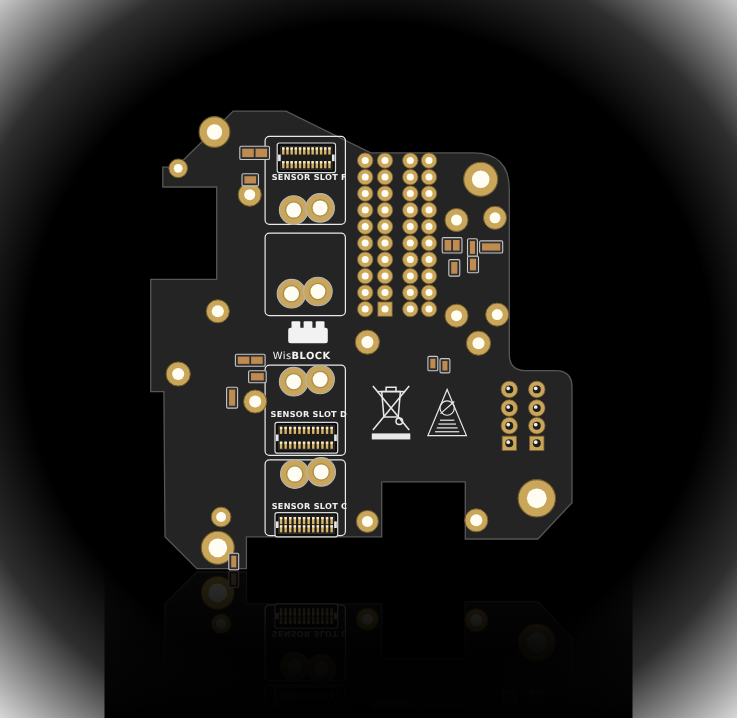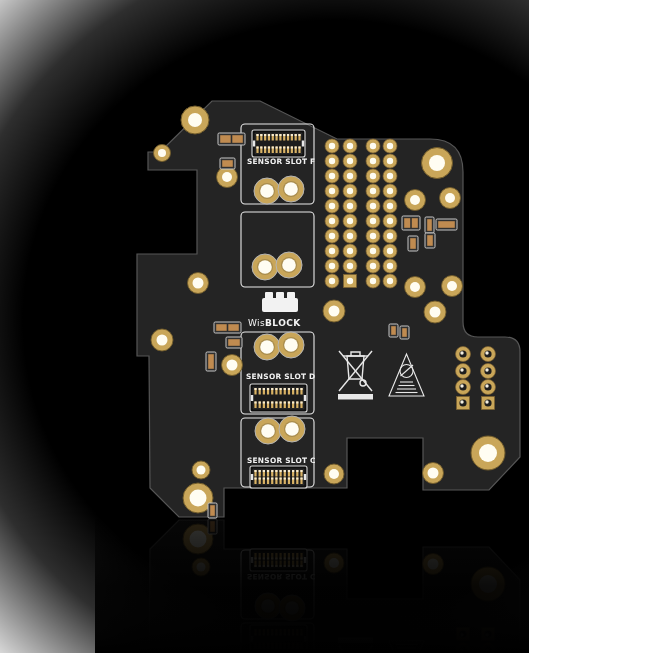--- a/index.html
+++ b/index.html
@@ -1,16 +1,16 @@
 <!DOCTYPE html>
 <html><head>
 <meta charset="utf-8">
 <style>
   html,body{margin:0;padding:0;background:#fff;}
-  .stage{position:relative;width:529px;height:653px;background:#fff;overflow:hidden;
+  .stage{position:relative;width:670px;height:653px;background:#fff;overflow:hidden;
          font-family:"DejaVu Sans",sans-serif;}
   .glow{position:absolute;left:0;top:0;width:670px;height:653px;
         background:radial-gradient(ellipse 520px 500px at 335px 320px,
           #000 0%, #000 60%, rgba(0,0,0,0.82) 74%, rgba(0,0,0,0) 97%);}
   svg.photo{position:absolute;left:0;top:0;}
   .slot-label{font-family:"DejaVu Sans",sans-serif;font-size:7.4px;font-weight:bold;
               fill:#f0f0f0;letter-spacing:0.25px;}
   .brand{font-family:"DejaVu Sans",sans-serif;font-size:9px;fill:#f5f5f5;letter-spacing:0.4px;}
   .brand .bold{font-weight:bold;}
 </style>

